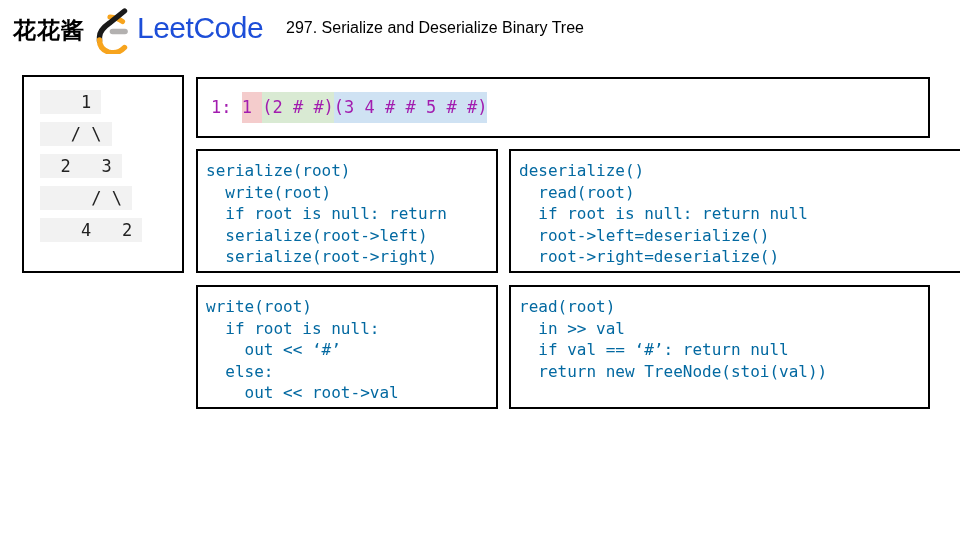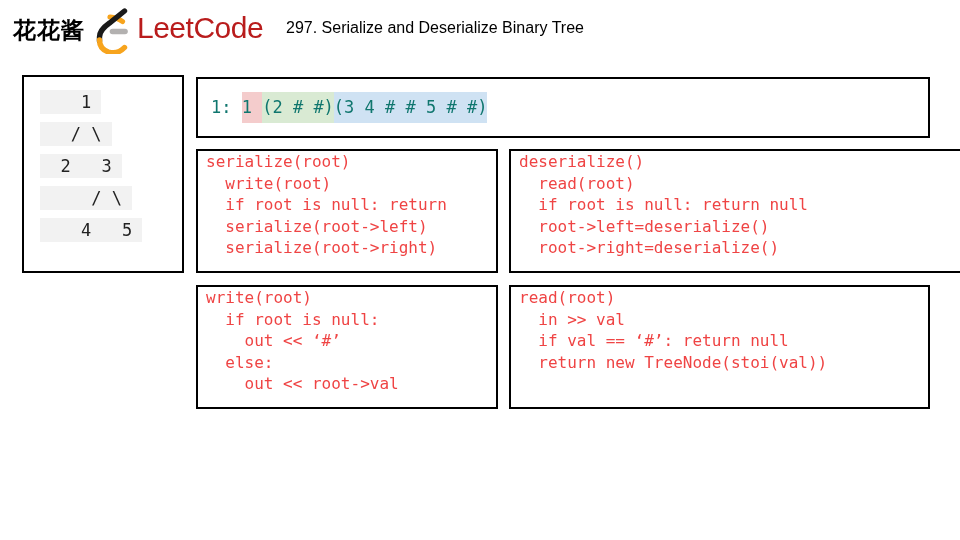--- a/index.html
+++ b/index.html
@@ -17,21 +17,21 @@
 
   
   .brand {
     position: absolute; left: 13px; top: 15px;
     font-size: 23px; font-weight: 700; color: #000;
     letter-spacing: 1px;
   }
   .logo-icon { position: absolute; left: 95px; top: 8px; }
   .logo-text {
     position: absolute; left: 137px; top: 11px;
-    font-size: 30px; font-weight: 400; color: #b91c1c;
+    font-size: 30px; font-weight: 400; color: #1d4ed8;
     letter-spacing: -0.5px;
   }
   .page-title {
     position: absolute; left: 286px; top: 19px;
     font-size: 16px; color: #000;
   }
 
   
   .box {
     position: absolute;
@@ -57,33 +57,33 @@
     white-space: pre;
     background: var(--tree_highlight);
     margin-bottom: 8px;
   }
 
   
   .serial-line {
     margin: 13px 0 0 13px;
     font-family: "DejaVu Sans Mono", monospace;
     font-size: 17px; line-height: 31px;
-    white-space: pre; color: #0f766e;
+    white-space: pre; color: #a21caf;
   }
   .serial-line span { display: inline-block; padding: 0; }
   .seg-root  { background: var(--pink);  }
   .seg-left  { background: var(--green); }
   .seg-right { background: var(--blue);  }
 
   
   .code {
-    margin: 0 0 0 8px;
+    margin: 9px 0 0 8px;
     font-family: "DejaVu Sans Mono", monospace;
     font-size: 16px; line-height: 21.5px;
-    color: #ef4444; white-space: pre;
+    color: #0369a1; white-space: pre;
   }
 </style>
 </head>
 <body>
 
 <div class="slide">
 
   <span class="brand">花花酱</span>
 
   <svg class="logo-icon" width="36" height="46" viewBox="0 0 36 46" fill="none">
@@ -99,21 +99,21 @@
 
   <span class="logo-text">LeetCode</span>
   <span class="page-title">297. Serialize and Deserialize Binary Tree</span>
 
   <div class="box tree-box">
     <div class="tree">
         <span class="hl-line">    1 </span>
         <span class="hl-line">   / \ </span>
         <span class="hl-line">  2   3 </span>
         <span class="hl-line">     / \ </span>
-        <span class="hl-line">    4   5 </span>
+        <span class="hl-line">    4   2 </span>
       </div>
   </div>
 
   <div class="box serial-box">
     <div class="serial-line"><span>1: </span><span class="seg-root">1 </span><span class="seg-left">(2 # #)</span><span class="seg-right">(3 4 # # 5 # #)</span></div>
   </div>
 
   <div class="box ser-box">
     <pre class="code">serialize(root)
   write(root)

